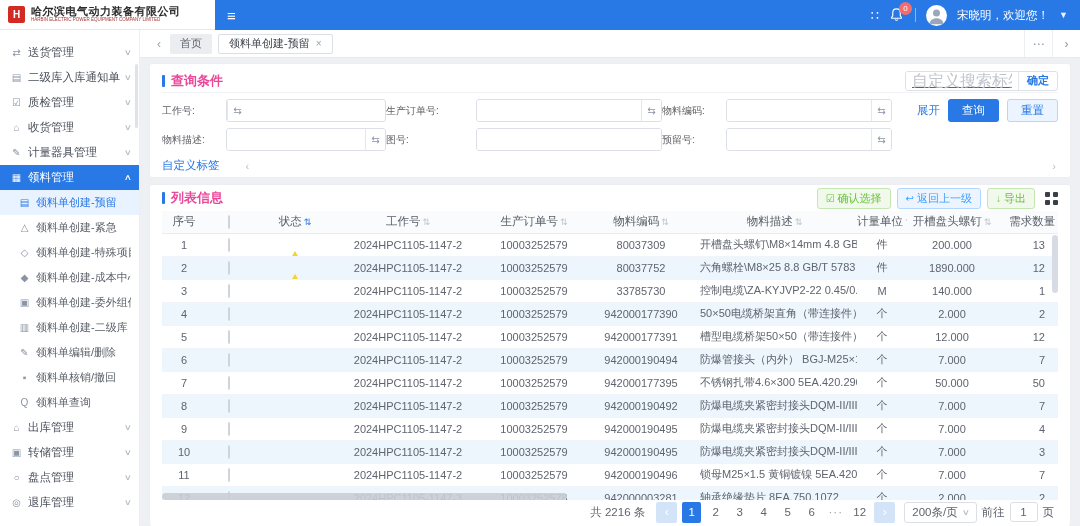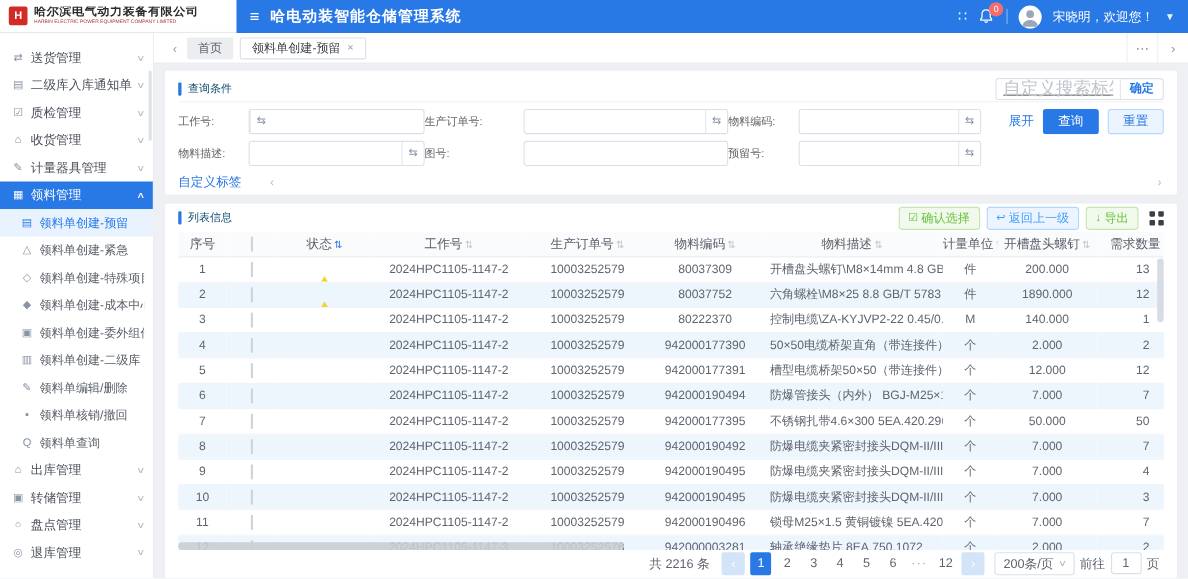--- a/index.html
+++ b/index.html
@@ -50,21 +50,21 @@
   .tab { height:20px; display:flex; align-items:center; padding:0 10px; margin-right:6px; font-size:11px; border-radius:2px; cursor:pointer; }
   .tab.home { background:#ebedf0; color:#5a6069; }
   .tab.active { background:#fff; border:1px solid #dcdfe6; color:#3a3f48; }
   .tab .x { margin-left:6px; font-size:10px; color:#9aa0ab; }
   .tab-right { margin-left:auto; display:flex; height:100%; align-items:center; }
   .tab-right .tr-btn { width:28px; height:100%; display:flex; align-items:center; justify-content:center; border-left:1px solid #eceef2; color:#8a94a6; font-size:12px; cursor:pointer; }
 
   .content { flex:1; padding:6px 10px 0; display:flex; flex-direction:column; min-height:0; }
 
   .panel { background:#fff; border-radius:2px; box-shadow:0 0 2px rgba(0,0,0,.04); }
-  .sec-title { display:flex; align-items:center; font-size:10px; font-weight:normal; color:#0c4a6e; }
+  .sec-title { display:flex; align-items:center; font-size:13px; font-weight:bold; color:#ec4899; }
   .sec-title:before { content:""; width:3px; height:12px; background:#2878e5; margin-right:6px; border-radius:1px; }
 
   
   .q-panel { flex:0 0 106px; padding:5px 12px 4px; margin-bottom:8px; }
   .q-head { height:24px; display:flex; align-items:center; border-bottom:1px solid #f0f2f5; }
   .tag-box { margin-left:auto; height:20px; border:1px solid #dcdfe6; border-radius:3px; display:flex; align-items:center; overflow:hidden; }
   .tag-box input { border:none; outline:none; width:112px; font-size:16px; padding:0 6px; color:#606266; font-family:inherit;text-decoration:underline; }
   .tag-box input::placeholder { color:#c0c4cc; }
   .tag-ok { font-size:11px; color:#2878e5; padding:0 8px; border-left:1px solid #e4e7ed; height:100%; display:flex; align-items:center; cursor:pointer; font-weight:bold; }
   .q-row { display:flex; align-items:center; margin-top:6px; }
@@ -130,21 +130,20 @@
   <div class="hdr">
     <div class="logo-zone">
       <div class="logo-mark">H</div>
       <div class="logo-text">
         <div class="logo-cn">哈尔滨电气动力装备有限公司</div>
         <div class="logo-en">HARBIN ELECTRIC POWER EQUIPMENT COMPANY LIMITED</div>
       </div>
     </div>
     <div class="hdr-main">
       <span class="collapse-ic">≡</span>
-      <span class="hdr-title">哈电动装智能仓储管理系统</span>
       <div class="hdr-right">
         <span class="fs-ic">∷</span>
         <span class="bell-wrap">
           <svg width="15" height="15" viewBox="0 0 16 16">
               <path d="M8 2c-2.4 0-4 1.8-4 4v3.4L2.8 11v1h10.4v-1L12 9.4V6c0-2.2-1.6-4-4-4z" fill="none" stroke="#fff" stroke-width="1.2"></path>
               <path d="M6.6 13.2a1.5 1.5 0 0 0 2.8 0" fill="none" stroke="#fff" stroke-width="1.2"></path>
             </svg>
           <span class="badge">0</span>
         </span>
         <span class="hdr-div"></span>
@@ -402,21 +401,21 @@
                     <td>件</td>
                     <td>1890.000</td>
                     <td class="right">12</td>
                   </tr>
                   <tr class="odd">
                     <td>3</td>
                     <td><span class="cbx"></span></td>
                     <td><span class="st-ok"></span></td>
                     <td>2024HPC1105-1147-2</td>
                     <td>10003252579</td>
-                    <td>80222370</td>
+                    <td>33785730</td>
                     <td class="left">控制电缆\ZA-KYJVP2-22 0.45/0.75kV 3×</td>
                     <td>M</td>
                     <td>140.000</td>
                     <td class="right">1</td>
                   </tr>
                   <tr class="even">
                     <td>4</td>
                     <td><span class="cbx"></span></td>
                     <td><span class="st-ok"></span></td>
                     <td>2024HPC1105-1147-2</td>

